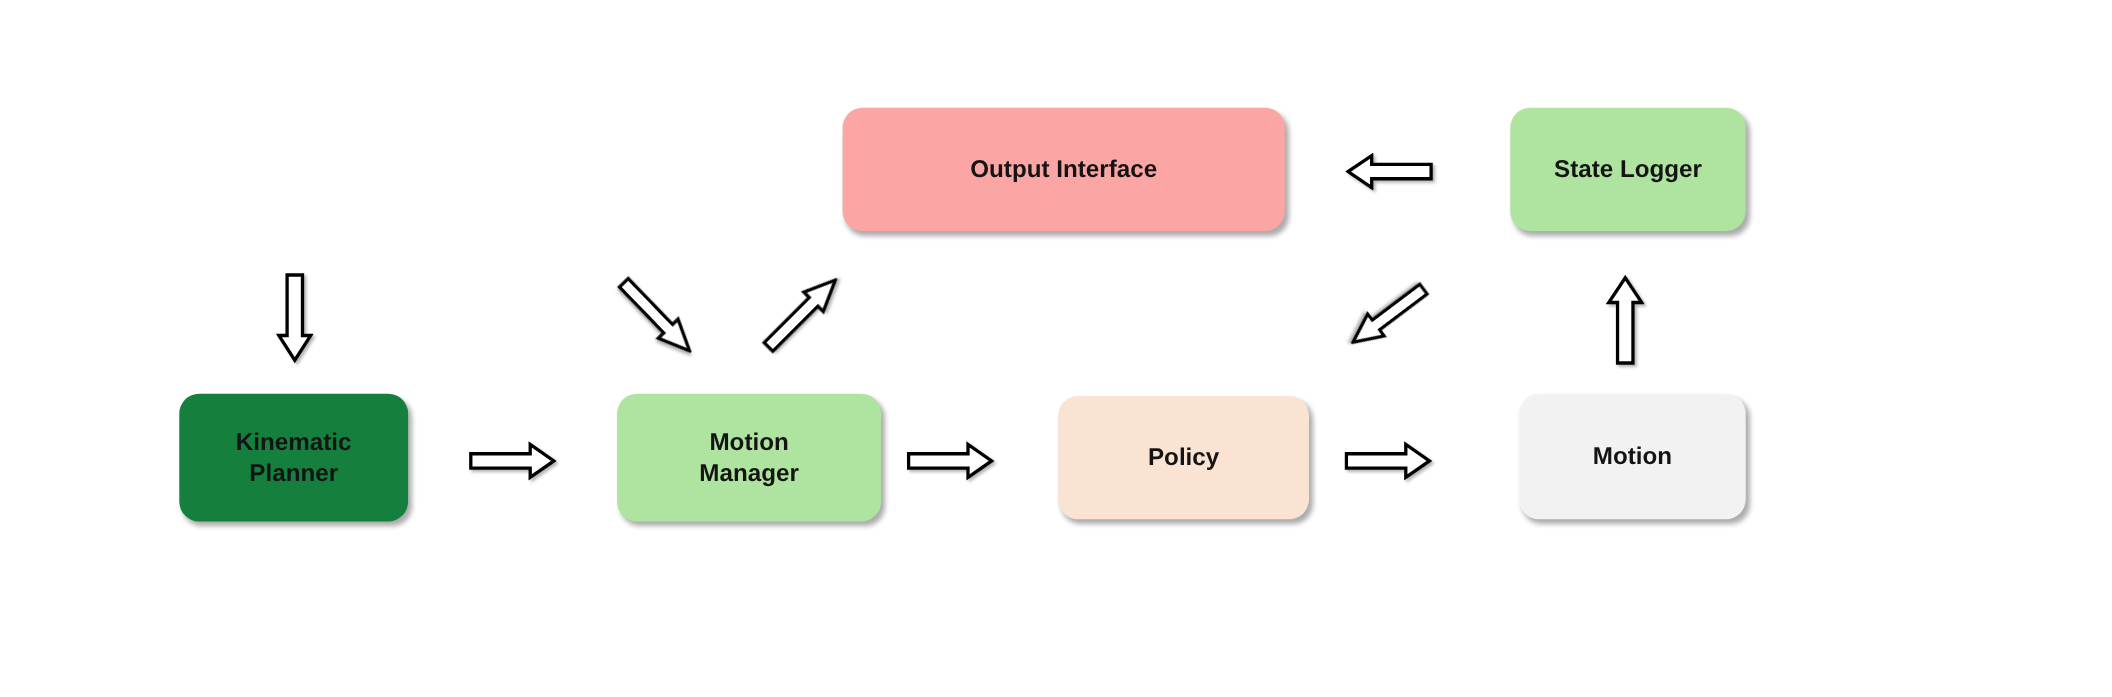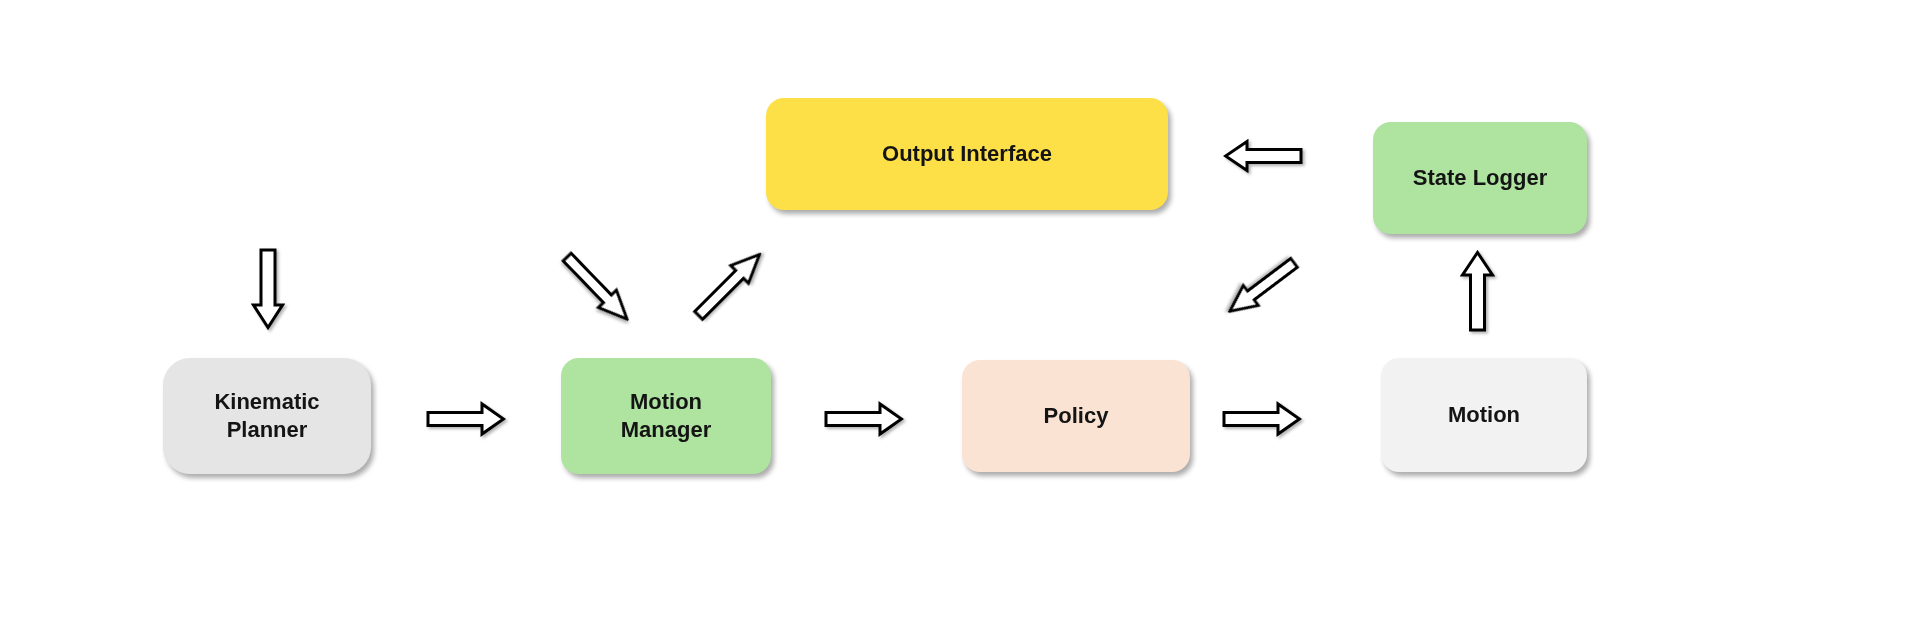--- a/index.html
+++ b/index.html
@@ -26,48 +26,48 @@
   .arrow svg{
     display:block;width:100%;height:100%;
     filter:drop-shadow(2px 2.5px 1.5px rgba(0,0,0,0.30));
   }
   .arrow svg path{
     fill:#ffffff;stroke:#000000;stroke-width:3;stroke-linejoin:miter;
   }
   
   #n-input            {left:165px;  top:98px;  width:398px; height:112px;}
   #n-output           {left:766px;  top:98px;  width:402px; height:112px;}
-  #n-state-logger     {left:1373px; top:98px;  width:214px; height:112px;margin-top:24px;}
+  #n-state-logger     {left:1373px; top:98px;  width:214px; height:112px;}
   #n-kinematic        {left:163px;  top:358px; width:208px; height:116px;}
-  #n-motion           {left:561px;  top:358px; width:210px; height:116px;}
+  #n-motion           {left:561px;  top:358px; width:240px; height:116px;}
   #n-policy           {left:962px;  top:360px; width:228px; height:112px;}
   #n-robot            {left:1381px; top:358px; width:206px; height:114px;}
   
   #a-input-kinematic  {left:251px;  top:248px; width:34px;  height:82px;}
   #a-kinematic-motion {left:426px;  top:401px; width:80px;  height:36px;}
   #a-input-motion     {left:552px;  top:273px; width:90px;  height:30px; transform:rotate(46deg);}
   #a-motion-output    {left:684px;  top:270px; width:90px;  height:30px; transform:rotate(-45deg);}
   #a-motion-policy    {left:824px;  top:401px; width:80px;  height:36px;}
   #a-policy-robot     {left:1222px; top:401px; width:80px;  height:36px;}
   #a-output-policy    {left:1220px; top:272px; width:84px;  height:30px; transform:rotate(143deg);}
   #a-robot-statelogger{left:1460px; top:250px; width:35px;  height:82px;}
   #a-statelogger-output{left:1223px;top:139px; width:80px;  height:34px;}
 </style>
 </head>
 <body>
 
 <div id="canvas">
 
-  <div id="n-output" class="node" style="background: #fde047;">
+  <div id="n-output" class="node" style="background: #fca5a5;">
     <span class="label">Output Interface</span>
   </div>
   <div id="n-state-logger" class="node" style="background: rgb(174, 227, 160);">
     <span class="label">State Logger</span>
   </div>
-  <div id="n-kinematic" class="node two-line" style="background: #e5e5e5; border-radius: 27px;">
+  <div id="n-kinematic" class="node two-line" style="background: #15803d;">
     <span class="label">Kinematic Planner</span>
   </div>
   <div id="n-motion" class="node two-line" style="background: rgb(174, 227, 160);">
     <span class="label">Motion Manager</span>
   </div>
   <div id="n-policy" class="node" style="background: rgb(250, 227, 211);">
     <span class="label">Policy</span>
   </div>
   <div id="n-robot" class="node" style="background: rgb(242, 242, 242);">
     <span class="label">Motion</span>

